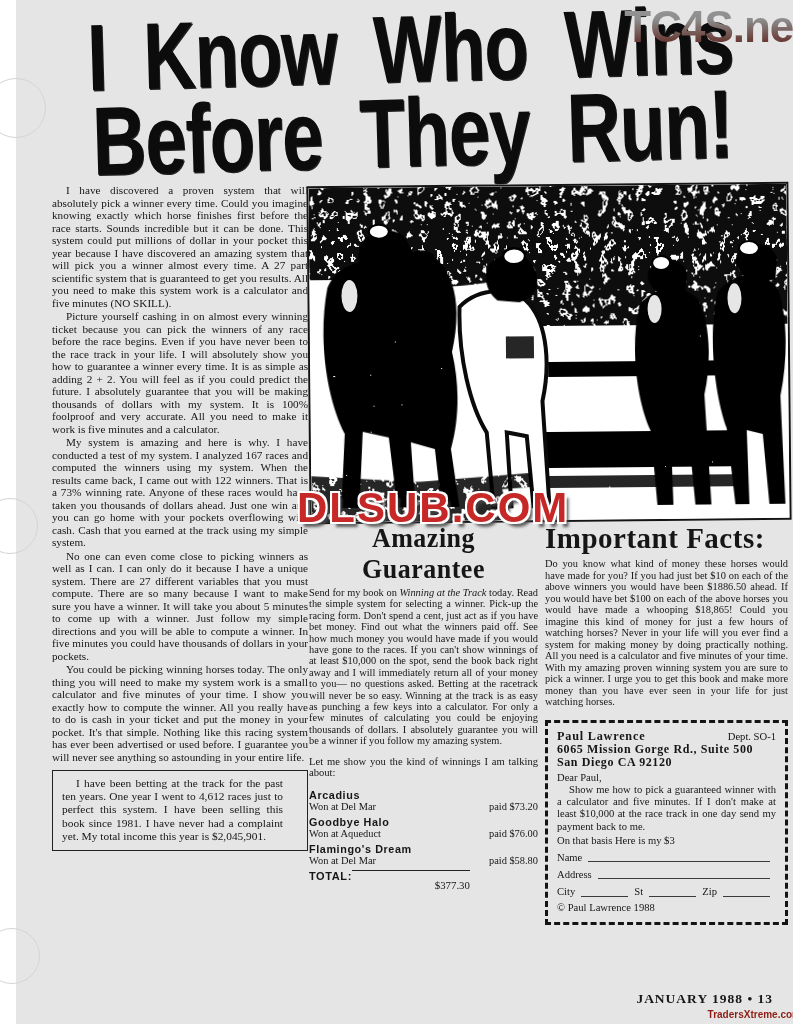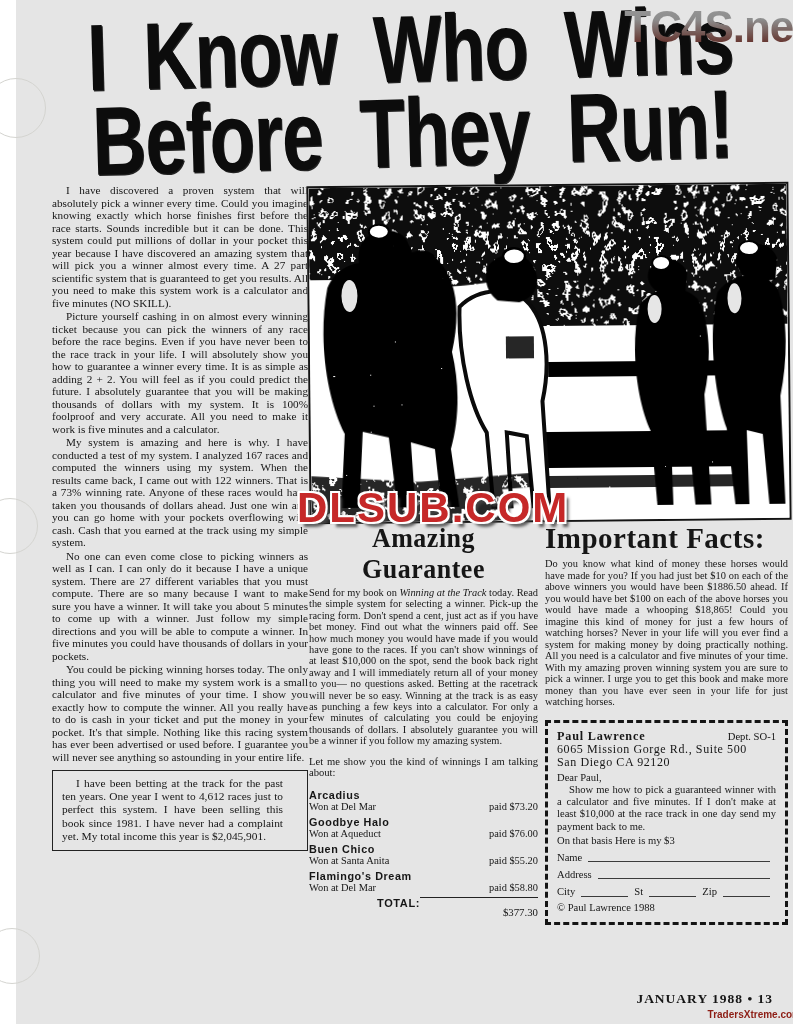--- a/index.html
+++ b/index.html
@@ -56,37 +56,37 @@
   .mid-col .body{font-size:10.4px;line-height:11.4px;text-align:justify;}
   .mid-col .body .ind{text-indent:14px;display:inline-block;width:0;}
   .lead{margin-top:9px;font-size:10.6px;line-height:11.8px;text-align:justify;}
 
   .winnings{margin-top:10px;}
   .wrow{margin-bottom:4px;}
   .horse{font-family:"Liberation Sans",sans-serif;font-weight:bold;font-size:10.8px;
       letter-spacing:.6px;}
   .wline{display:flex;justify-content:space-between;align-items:flex-end;
       font-size:10.4px;line-height:11px;margin-top:0px;}
-  .trow{display:flex;justify-content:flex-end;align-items:flex-start;margin-top:3px;}
+  .trow{display:flex;justify-content:flex-start;align-items:flex-start;margin-top:3px;}
   .tlabel{font-family:"Liberation Sans",sans-serif;font-weight:bold;font-size:11px;letter-spacing:.6px;}
   .tamount{border-top:1.4px solid #222;padding-top:8px;min-width:118px;text-align:right;
       font-size:10.8px;}
 
   
   .right-col{position:absolute;left:529px;top:521px;width:243px;}
   .f-head{font-size:29px;font-weight:bold;letter-spacing:.5px;margin:0 0 4px 0;
       transform:scaleY(1.05);transform-origin:left top;}
   .right-col .body{font-size:10.4px;line-height:11.5px;text-align:justify;}
 
   .coupon{margin-top:12px;border:3px dashed #141414;padding:7px 9px 8px 9px;
       font-size:10.6px;line-height:12.2px;}
   .c-top{display:flex;justify-content:space-between;align-items:baseline;}
   .c-name{font-weight:bold;font-size:12.2px;letter-spacing:.8px;}
   .c-dept{font-size:10.6px;}
-  .c-addr{font-weight:normal;font-size:12px;letter-spacing:.6px;line-height:13.5px;}
+  .c-addr{font-weight:bold;font-size:12px;letter-spacing:.6px;line-height:13.5px;}
   .c-sal{margin-top:2px;}
   .c-body{text-align:justify;text-indent:12px;}
   .c-basis{margin-top:2px;}
   .fline{display:flex;align-items:flex-end;margin-top:5px;}
   .fl{flex:1;border-bottom:1.3px solid #3a3a3a;margin:0 6px 2px 6px;height:9px;}
   .fl.short{flex:.7;}
   .c-copy{margin-top:3px;}
 
   
   .footer{position:absolute;right:36px;top:991px;font-weight:bold;font-size:13.5px;
@@ -205,27 +205,20 @@
         </div>
       </div>
       <div class="wrow">
         <div class="horse">Goodbye Halo</div>
         <div class="wline">
           <span>Won at Aqueduct</span>
           <span>paid $76.00</span>
         </div>
       </div>
       <div class="wrow">
-        <div class="horse">Buen Chico</div>
-        <div class="wline">
-          <span>Won at Santa Anita</span>
-          <span>paid $55.20</span>
-        </div>
-      </div>
-      <div class="wrow">
         <div class="horse">Flamingo's Dream</div>
         <div class="wline">
           <span>Won at Del Mar</span>
           <span>paid $58.80</span>
         </div>
       </div>
       <div class="trow">
         <span class="tlabel">TOTAL:</span>
         <span class="tamount">$377.30</span>
       </div>

